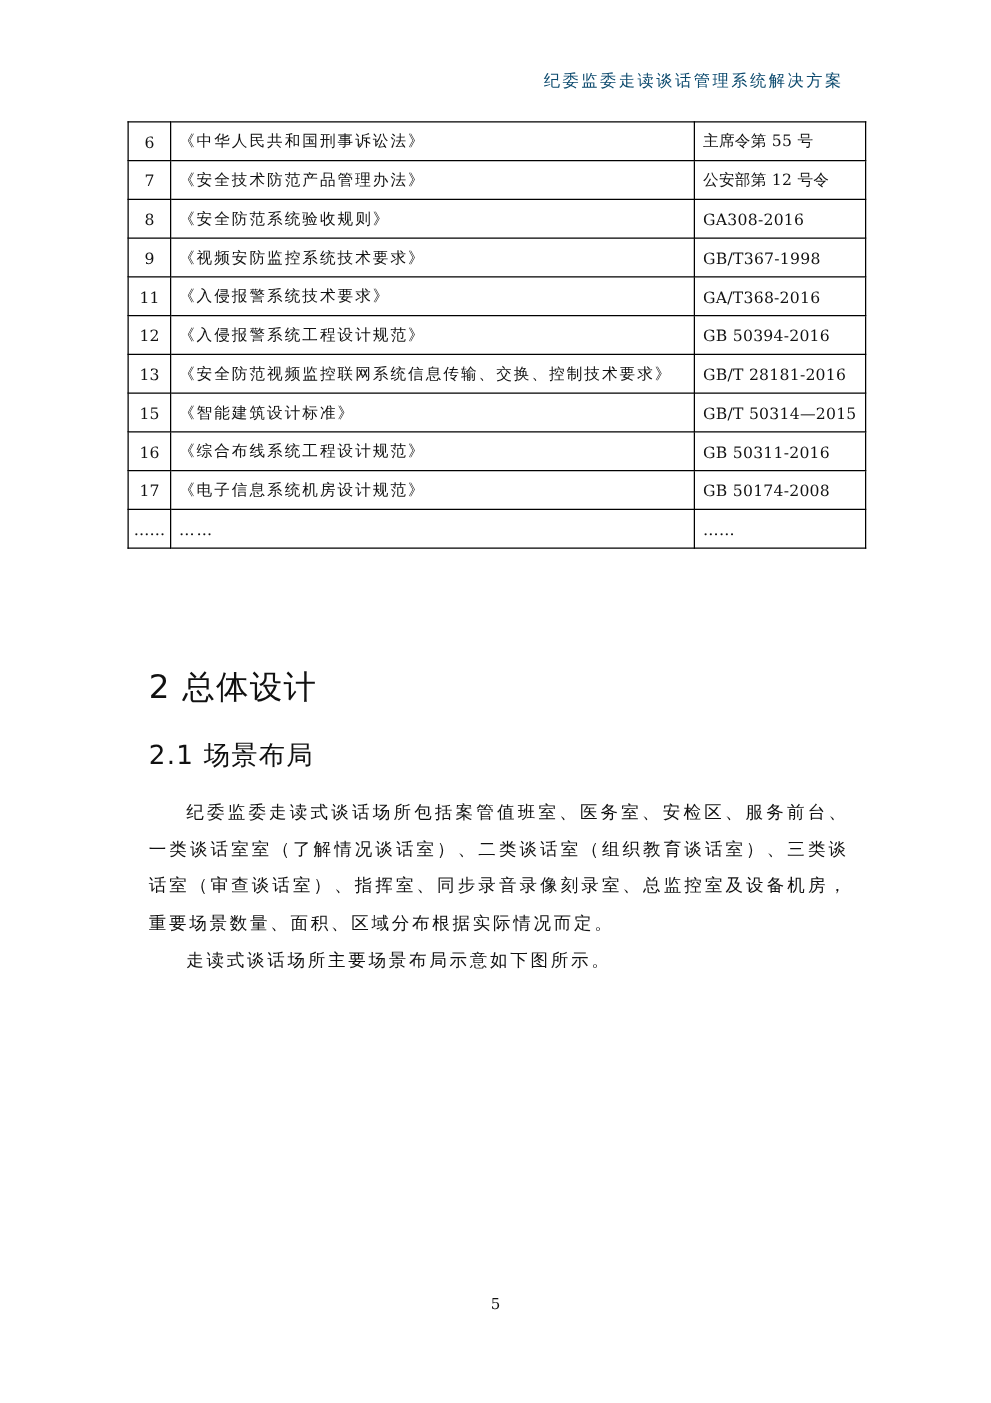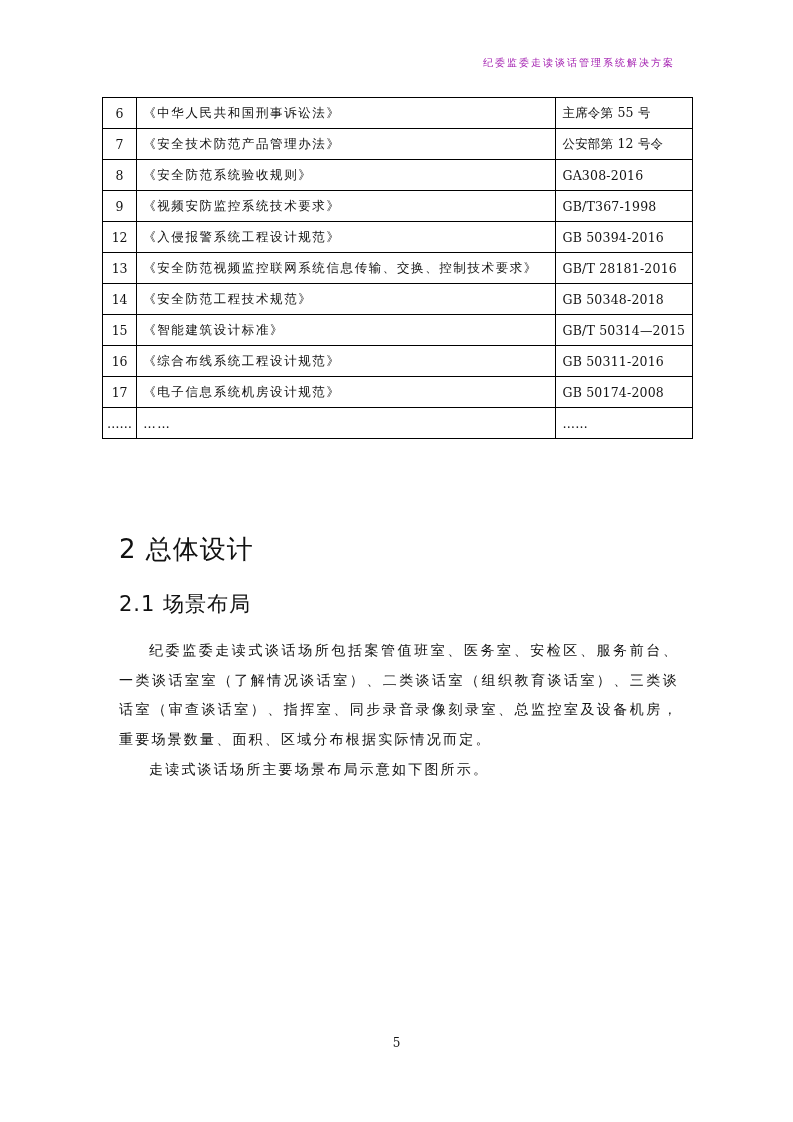--- a/index.html
+++ b/index.html
@@ -1,17 +1,17 @@
 <!DOCTYPE html>
 <html><head>
 <meta charset="utf-8">
 <style>
   html, body { margin: 0; padding: 0; background: #ffffff; }
   body { width: 793px; height: 1122px; position: relative; overflow: hidden; color: #111; font-family: "DejaVu Serif", "Liberation Serif", serif; }
-  .header { position: absolute; top: 56px; right: 118px; font-size: 10px; letter-spacing: 2px; color: #a21caf; }
+  .header { position: absolute; top: 56px; right: 118px; font-size: 13px; letter-spacing: 2px; color: #0c4a6e; }
   table.refs { position: absolute; top: 97px; left: 102px; width: 591px; border-collapse: collapse; font-size: 12.5px; }
   table.refs td { border: 1px solid #000; height: 30px; padding: 0 6px; vertical-align: middle; white-space: nowrap; }
   table.refs td.num { width: 33px; text-align: center; padding: 0; }
   table.refs td.name { width: 404px; letter-spacing: 1.6px; }
   table.refs td.code { width: 115px; letter-spacing: 0.2px; }
   .h1 { position: absolute; top: 532px; left: 119px; font-family: "DejaVu Sans", "Liberation Sans", sans-serif; font-size: 26px; letter-spacing: 1px; }
   .h2 { position: absolute; top: 590px; left: 119px; font-family: "DejaVu Sans", "Liberation Sans", sans-serif; font-size: 21px; letter-spacing: 1px; text-align: center; }
   .body-text { position: absolute; left: 119px; width: 560px; font-size: 14px; line-height: 29.5px; letter-spacing: 2.2px; text-align: justify; }
   .p1 { top: 636px; text-indent: 30px; }
   .p2 { top: 755px; text-indent: 30px; }
@@ -38,33 +38,33 @@
         <td class="num">8</td>
         <td class="name">《安全防范系统验收规则》</td>
         <td class="code">GA308-2016</td>
       </tr>
     <tr>
         <td class="num">9</td>
         <td class="name">《视频安防监控系统技术要求》</td>
         <td class="code">GB/T367-1998</td>
       </tr>
     <tr>
+        <td class="num">11</td>
+        <td class="name">《入侵报警系统技术要求》</td>
+        <td class="code">GA/T368-2016</td>
+      </tr>
+    <tr>
         <td class="num">12</td>
         <td class="name">《入侵报警系统工程设计规范》</td>
         <td class="code">GB 50394-2016</td>
       </tr>
     <tr>
         <td class="num">13</td>
         <td class="name">《安全防范视频监控联网系统信息传输、交换、控制技术要求》</td>
         <td class="code">GB/T 28181-2016</td>
-      </tr>
-    <tr>
-        <td class="num">14</td>
-        <td class="name">《安全防范工程技术规范》</td>
-        <td class="code">GB 50348-2018</td>
       </tr>
     <tr>
         <td class="num">15</td>
         <td class="name">《智能建筑设计标准》</td>
         <td class="code">GB/T 50314—2015</td>
       </tr>
     <tr>
         <td class="num">16</td>
         <td class="name">《综合布线系统工程设计规范》</td>
         <td class="code">GB 50311-2016</td>

